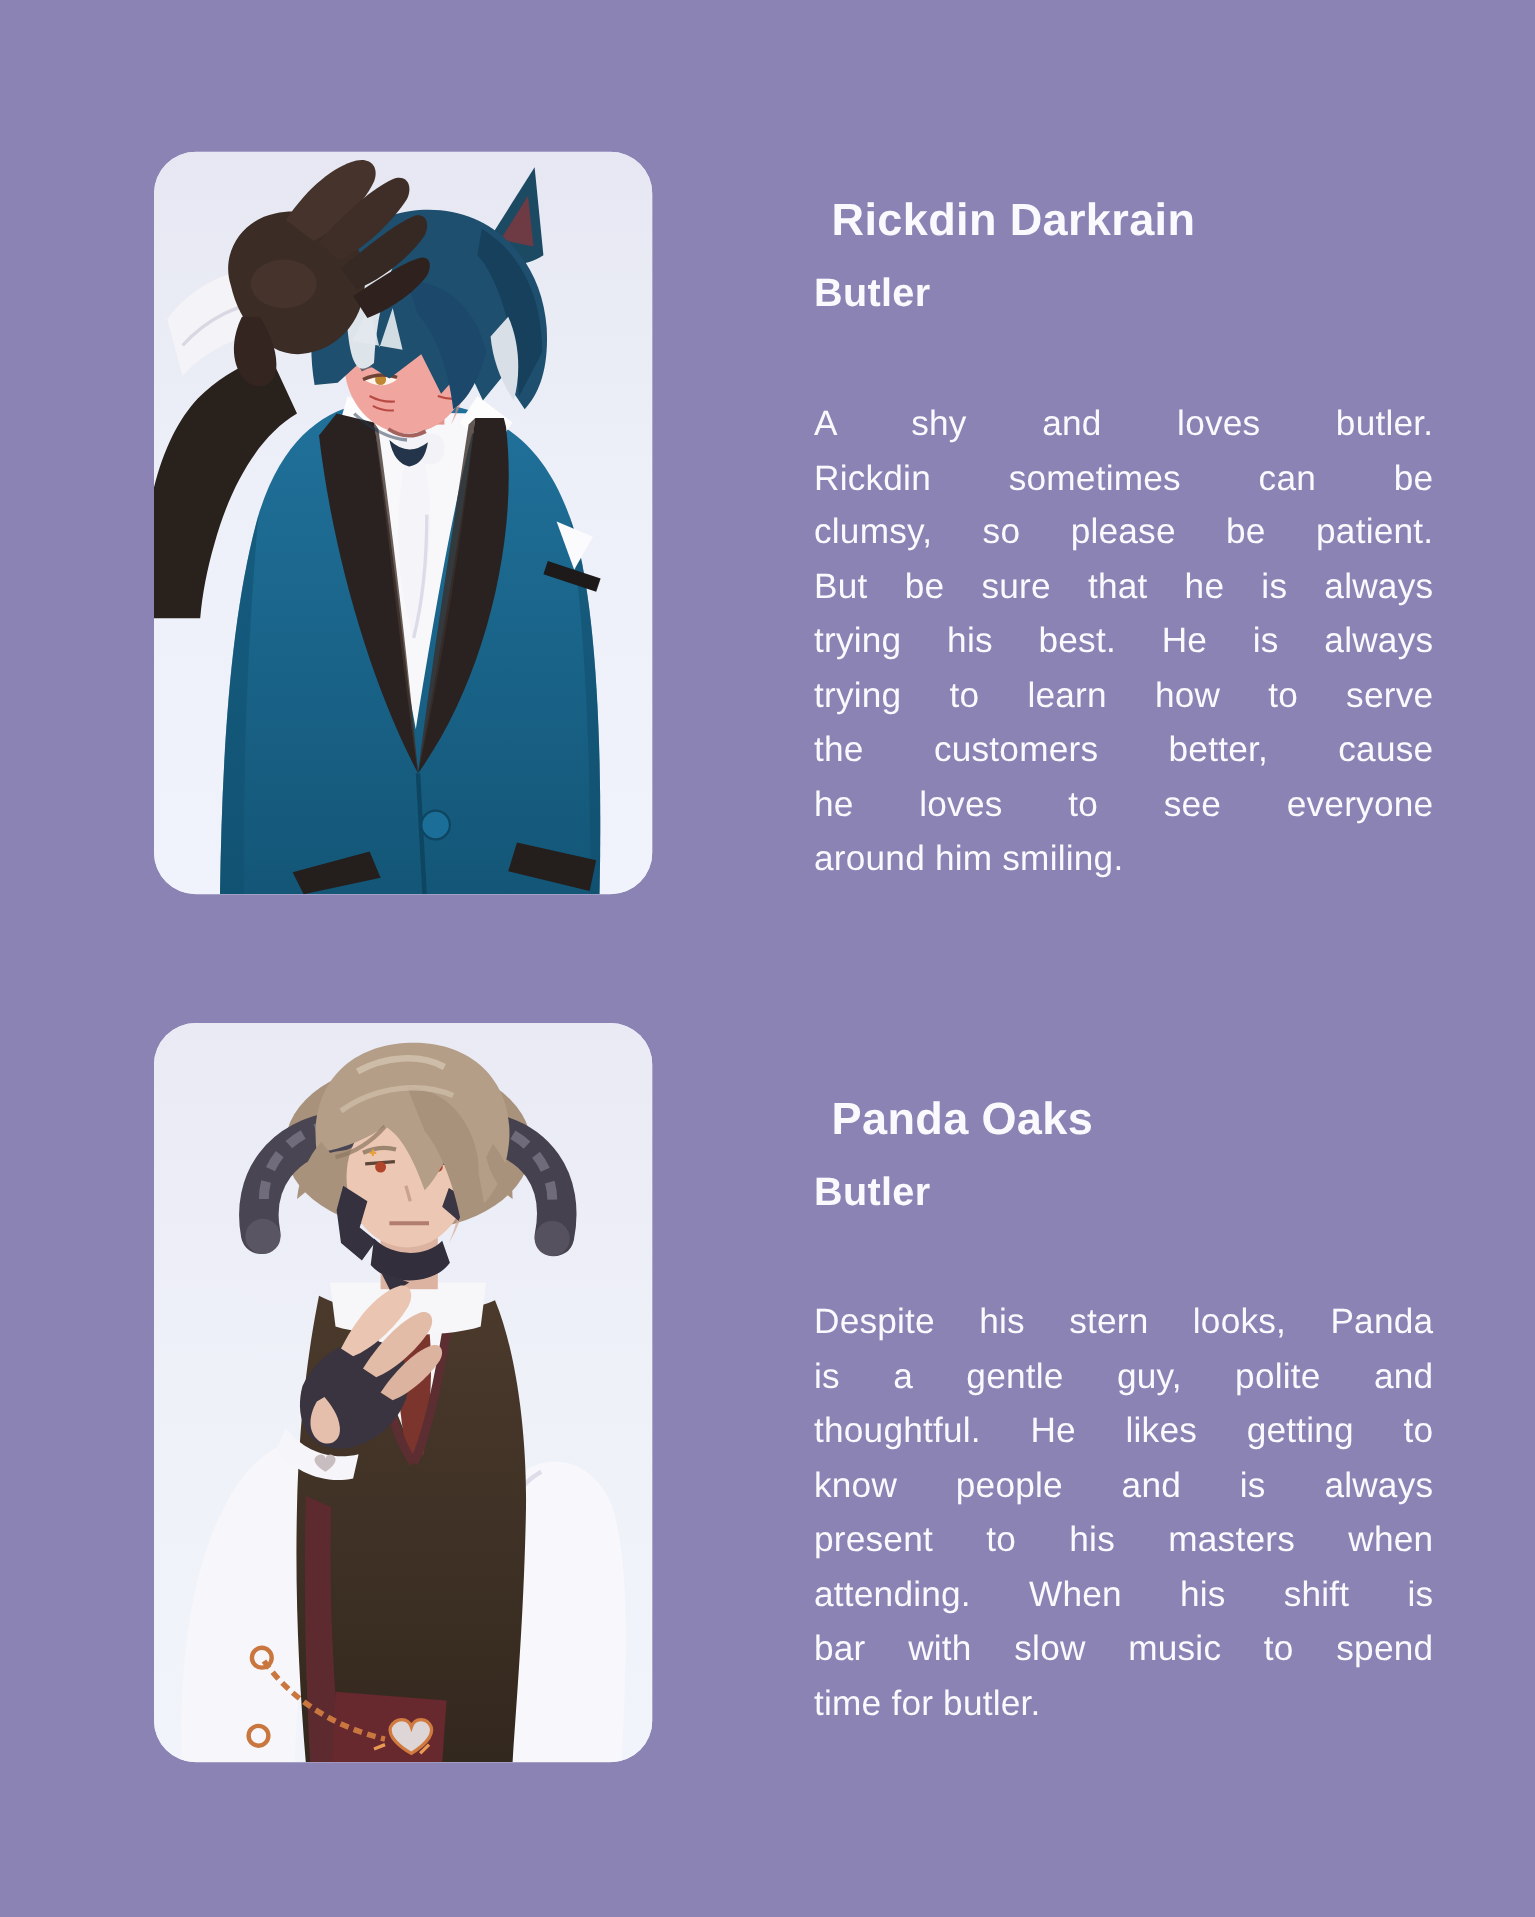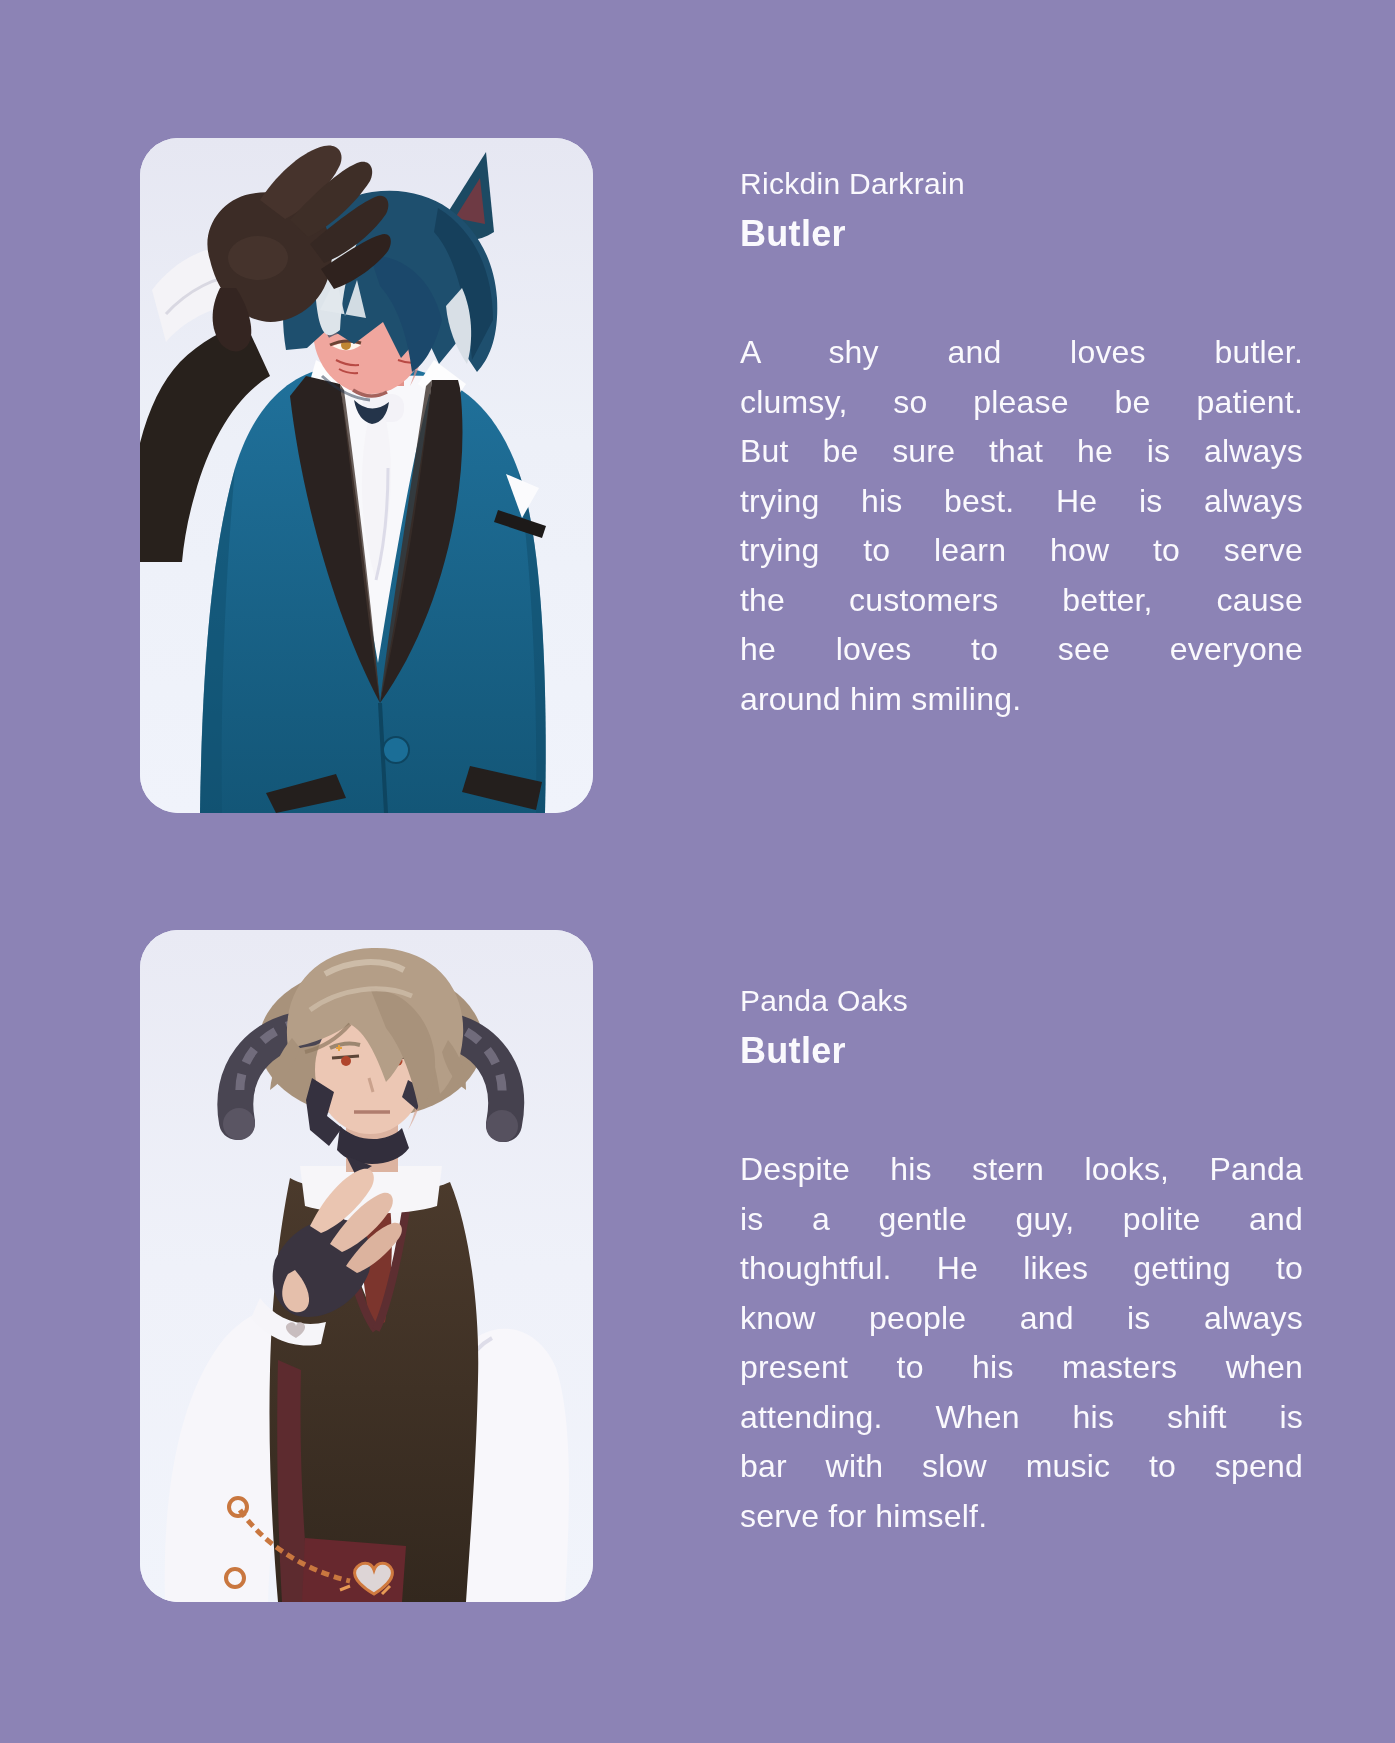--- a/index.html
+++ b/index.html
@@ -9,21 +9,21 @@
     font-family:"Liberation Sans",sans-serif;
   }
   .profile-section{position:absolute;left:0;width:1395px;}
   .portrait-card{
     position:absolute;left:140px;width:453px;height:675px;
     border-radius:38px;overflow:hidden;background:#edf0f8;
   }
   .portrait-card svg{display:block;width:100%;height:100%;}
   .text-block{position:absolute;left:740px;width:563px;color:#faf9fd;}
   .profile-name{
-    font-size:30px;font-weight:400;line-height:52px;letter-spacing:.3px;margin:0;
+    font-size:41px;font-weight:700;line-height:52px;letter-spacing:.3px;margin:16px;
   }
   .profile-role{
     font-size:36px;font-weight:700;line-height:48px;letter-spacing:.3px;margin:0;
   }
   .profile-desc{margin-top:70px;font-size:32px;letter-spacing:.2px;}
   .desc-line{
     line-height:49.5px;
     text-align:justify;text-align-last:justify;
   }
   .desc-line.last{text-align:justify;text-align-last:left;}
@@ -122,20 +122,21 @@
         <ellipse cx="118" cy="120" rx="30" ry="22" fill="#57433a" opacity=".35"></ellipse>
       </g>
     </svg>
   </div>
 
   <div class="text-block" style="top:158px;">
     <h2 class="profile-name">Rickdin Darkrain</h2>
     <div class="profile-role">Butler</div>
     <div class="profile-desc">
         <div class="desc-line">A shy and loves butler.</div>
+        <div class="desc-line">Rickdin sometimes can be</div>
         <div class="desc-line">clumsy, so please be patient.</div>
         <div class="desc-line">But be sure that he is always</div>
         <div class="desc-line">trying his best. He is always</div>
         <div class="desc-line">trying to learn how to serve</div>
         <div class="desc-line">the customers better, cause</div>
         <div class="desc-line">he loves to see everyone</div>
         <div class="desc-line last">around him smiling.</div>
       </div>
   </div>
 </section>
@@ -243,16 +244,16 @@
     <h2 class="profile-name">Panda Oaks</h2>
     <div class="profile-role">Butler</div>
     <div class="profile-desc">
         <div class="desc-line">Despite his stern looks, Panda</div>
         <div class="desc-line">is a gentle guy, polite and</div>
         <div class="desc-line">thoughtful. He likes getting to</div>
         <div class="desc-line">know people and is always</div>
         <div class="desc-line">present to his masters when</div>
         <div class="desc-line">attending. When his shift is</div>
         <div class="desc-line">bar with slow music to spend</div>
-        <div class="desc-line last">serve for himself.</div>
+        <div class="desc-line last">time for butler.</div>
       </div>
   </div>
 </section>
 
 </body></html>

